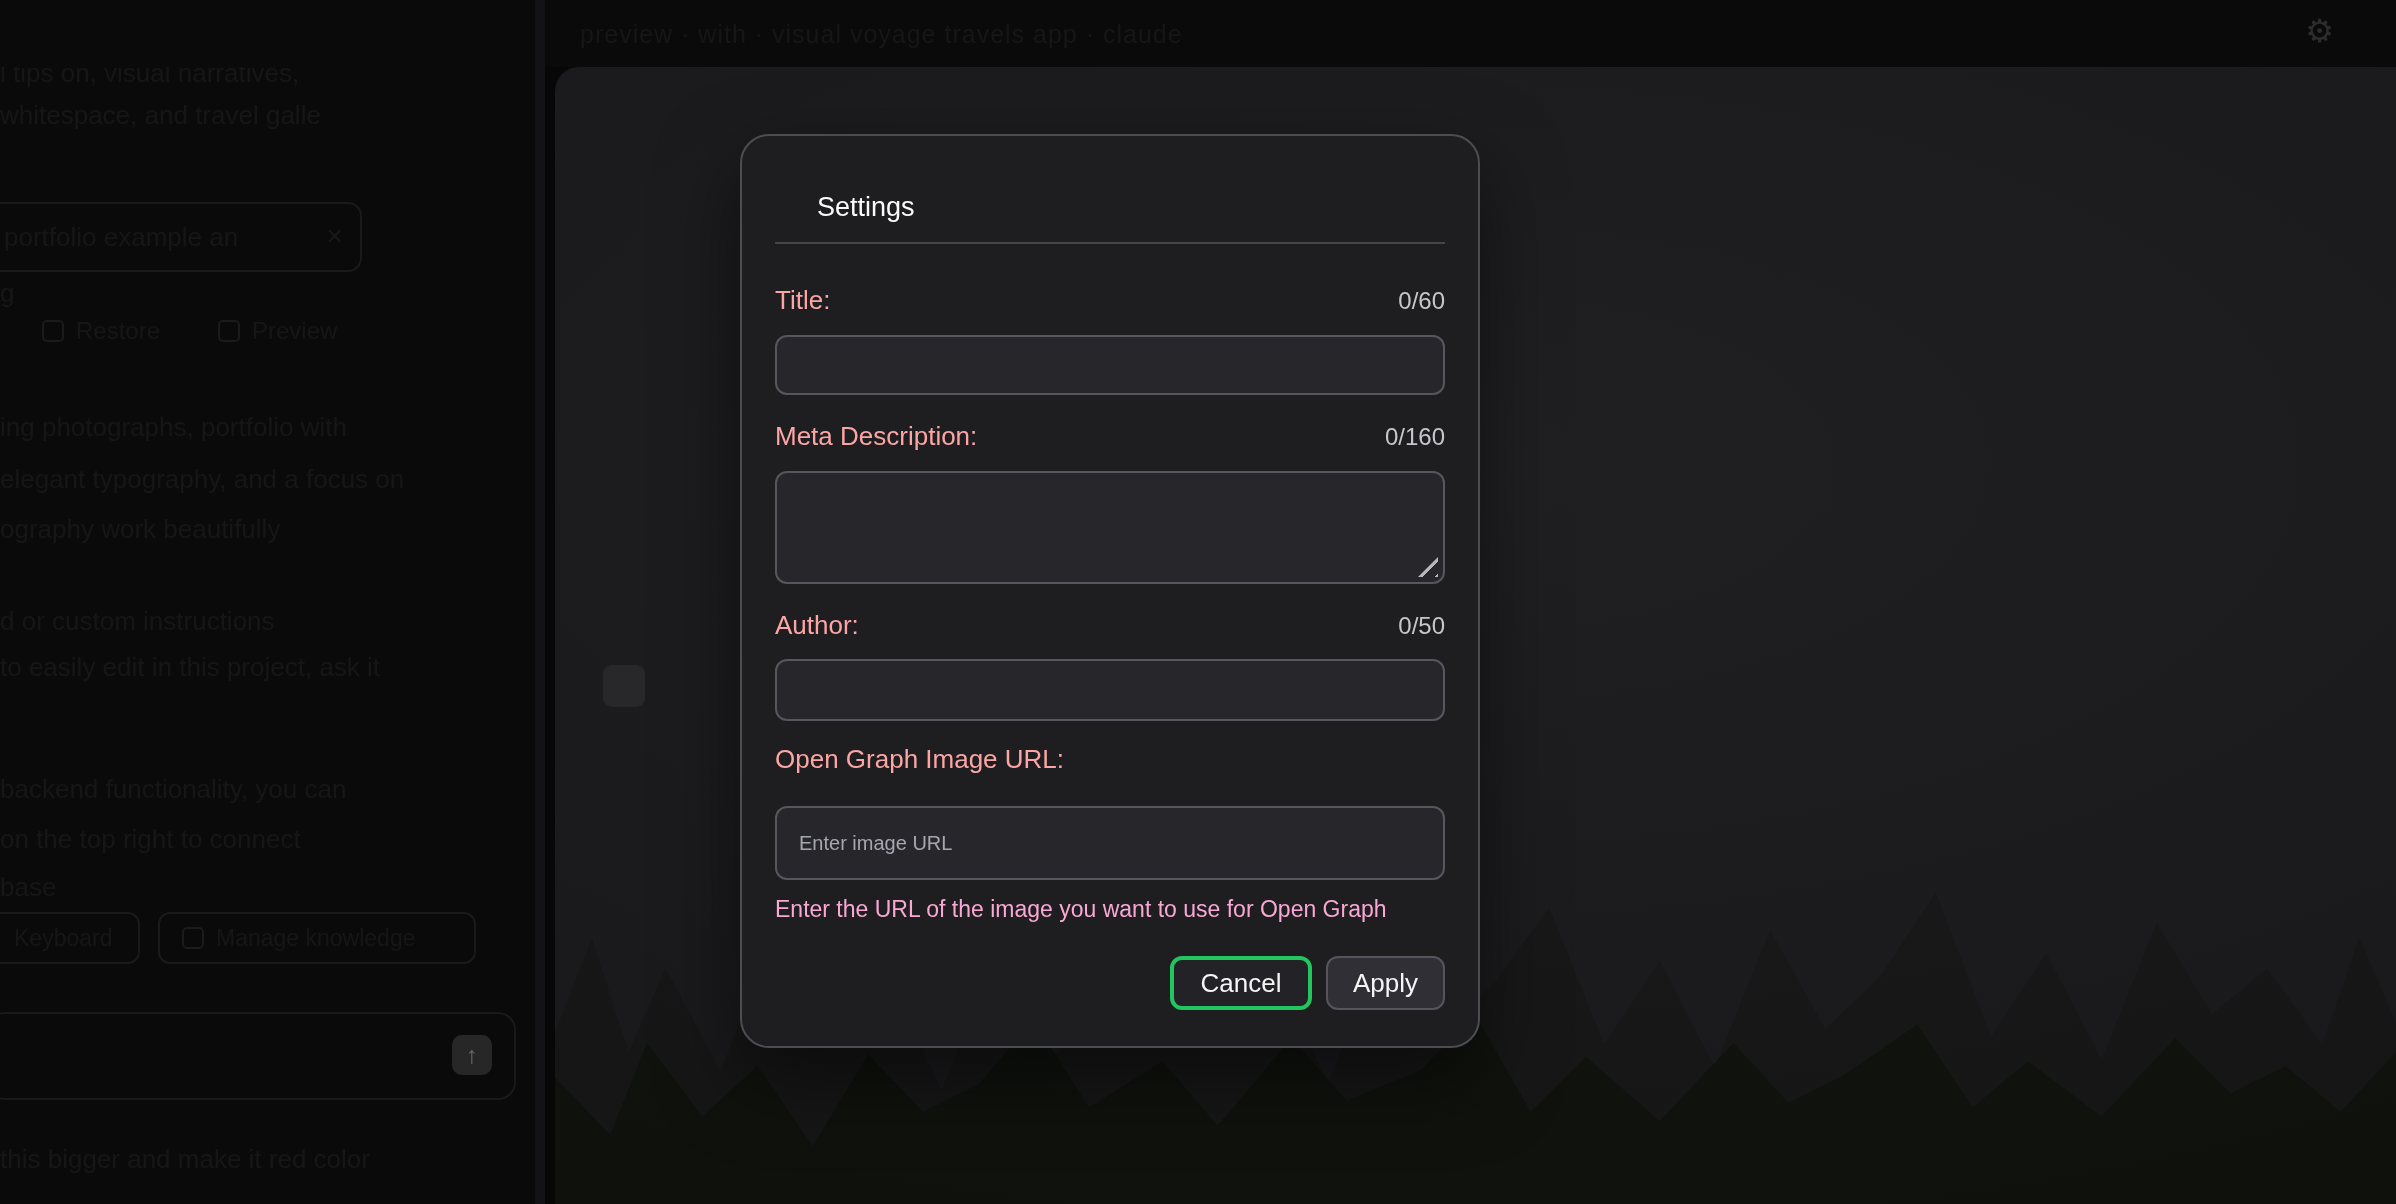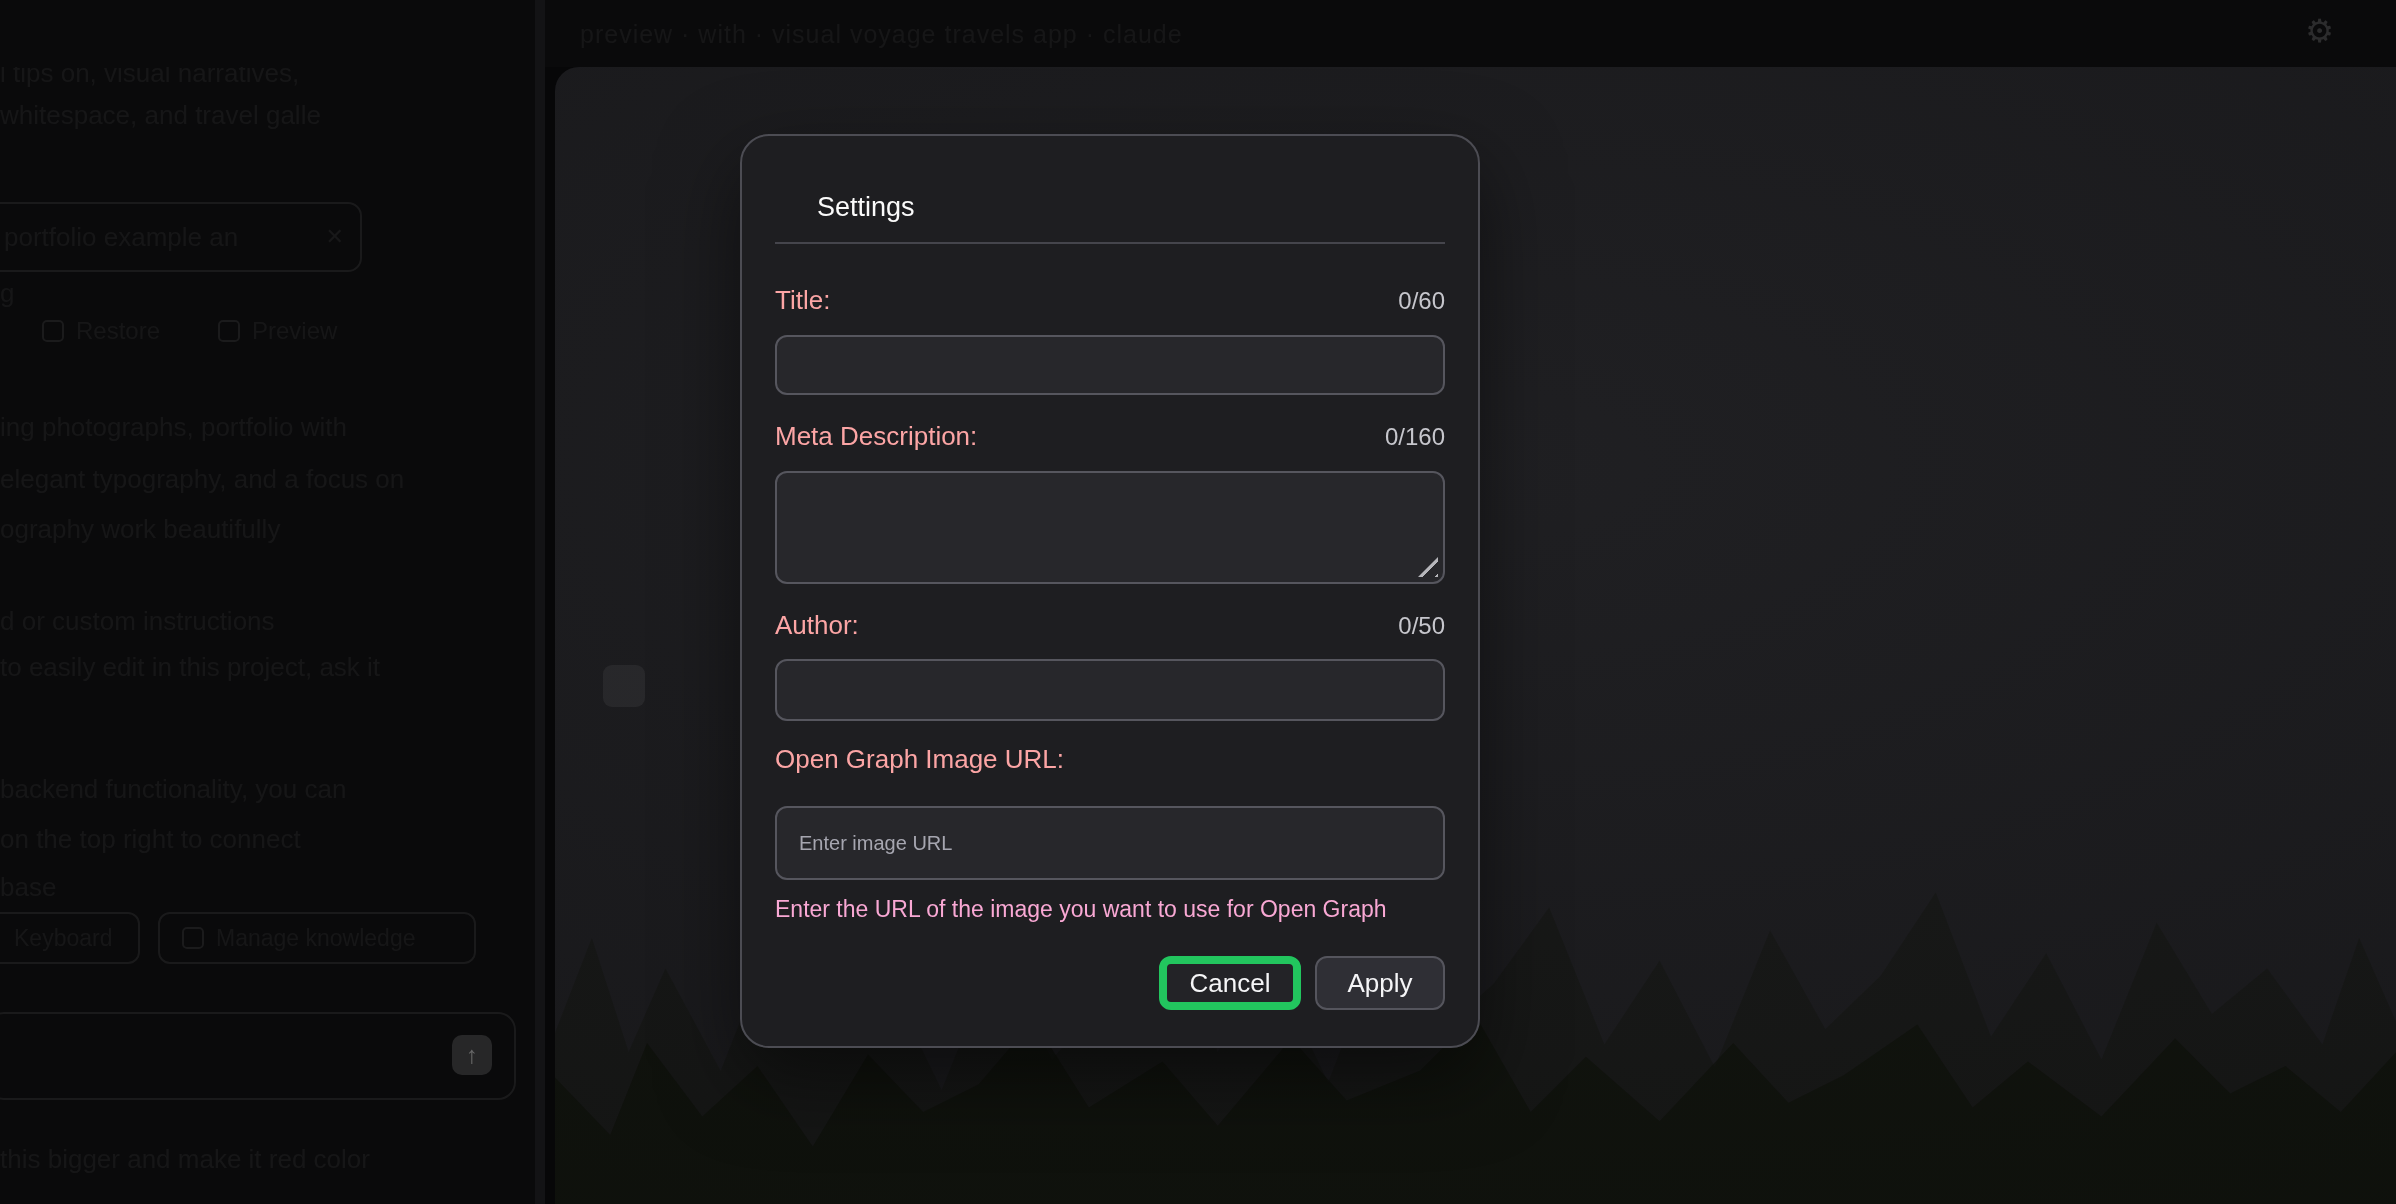--- a/index.html
+++ b/index.html
@@ -115,22 +115,22 @@
   .row3 { margin-top:26px; }
   .row4 { margin-top:23px; }
   .helper-text { margin-top:15px; font-size:23px; line-height:28px; color:#f9a8d4; }
 
   .btn-row { margin-top:33px; display:flex; justify-content:flex-end; gap:14px; }
   .btn {
     height:54px; border-radius:12px; font-size:26px; color:#f5f5f7;
     font-family:"Liberation Sans", sans-serif;
     display:flex; align-items:center; justify-content:center; cursor:pointer;
   }
-  .btn-cancel { width:142px; background:#232327; border:8px solid #22c55e; }
-  .btn-apply { width:130px; background:#2f2f35; border:2px solid #55555d; }
+  .btn-cancel { width:142px; background:#232327; border:4px solid #22c55e; }
+  .btn-apply { width:119px; background:#2f2f35; border:2px solid #55555d; }
 </style>
 </head>
 <body>
 
 <div class="topbar">
   <div class="topbar-text">preview · with · visual voyage travels app · claude</div>
   <div class="topbar-gear">⚙</div>
 </div>
 
 <div class="sidebar">

